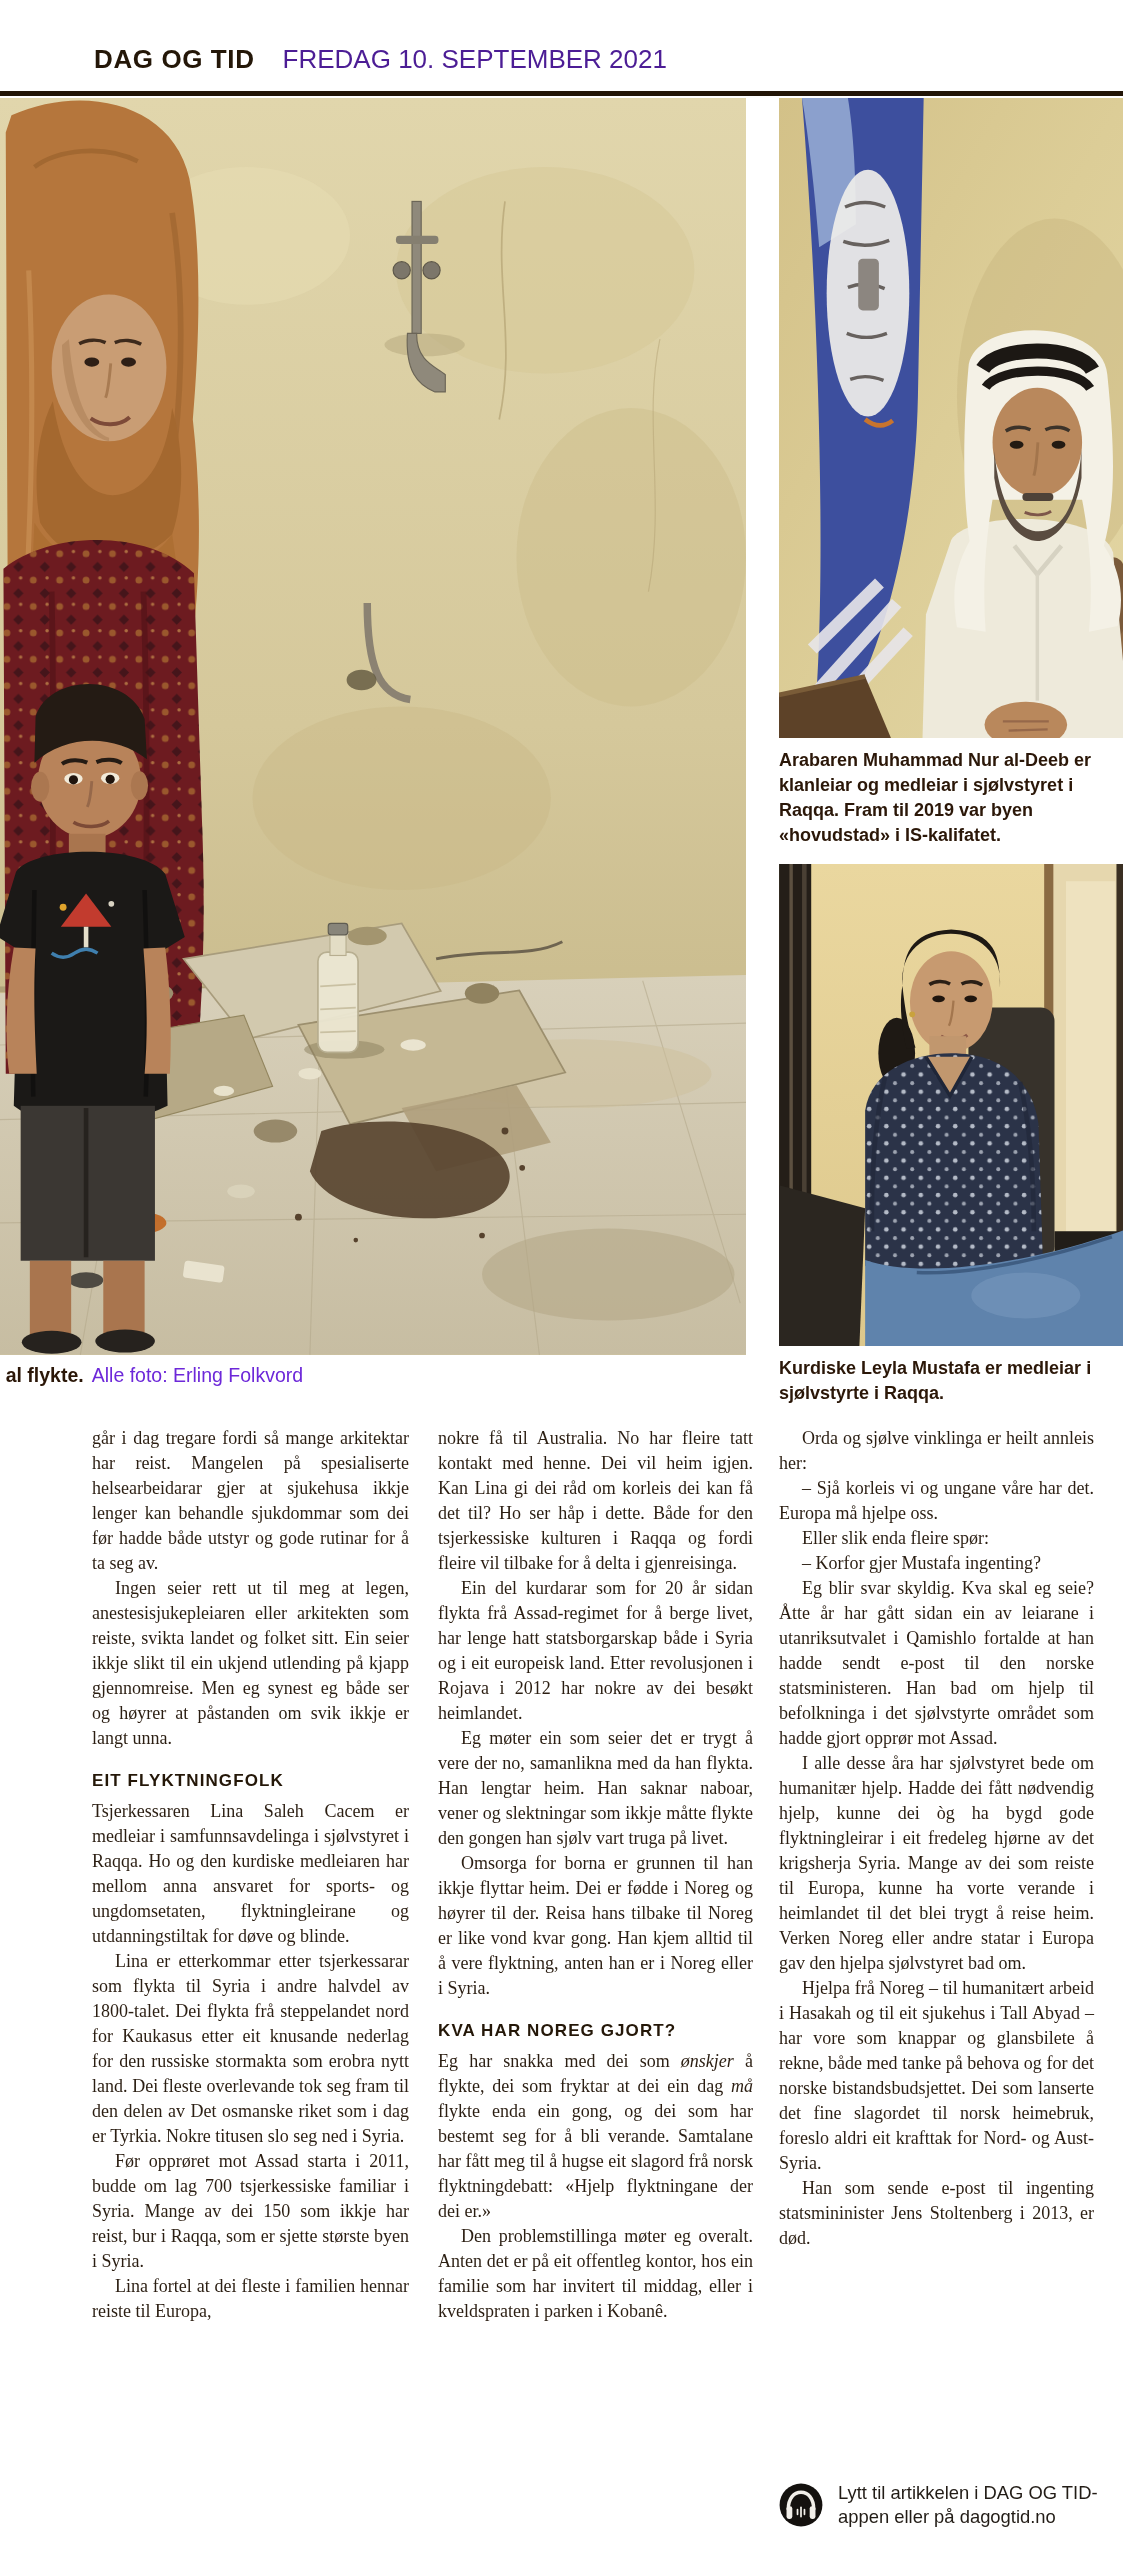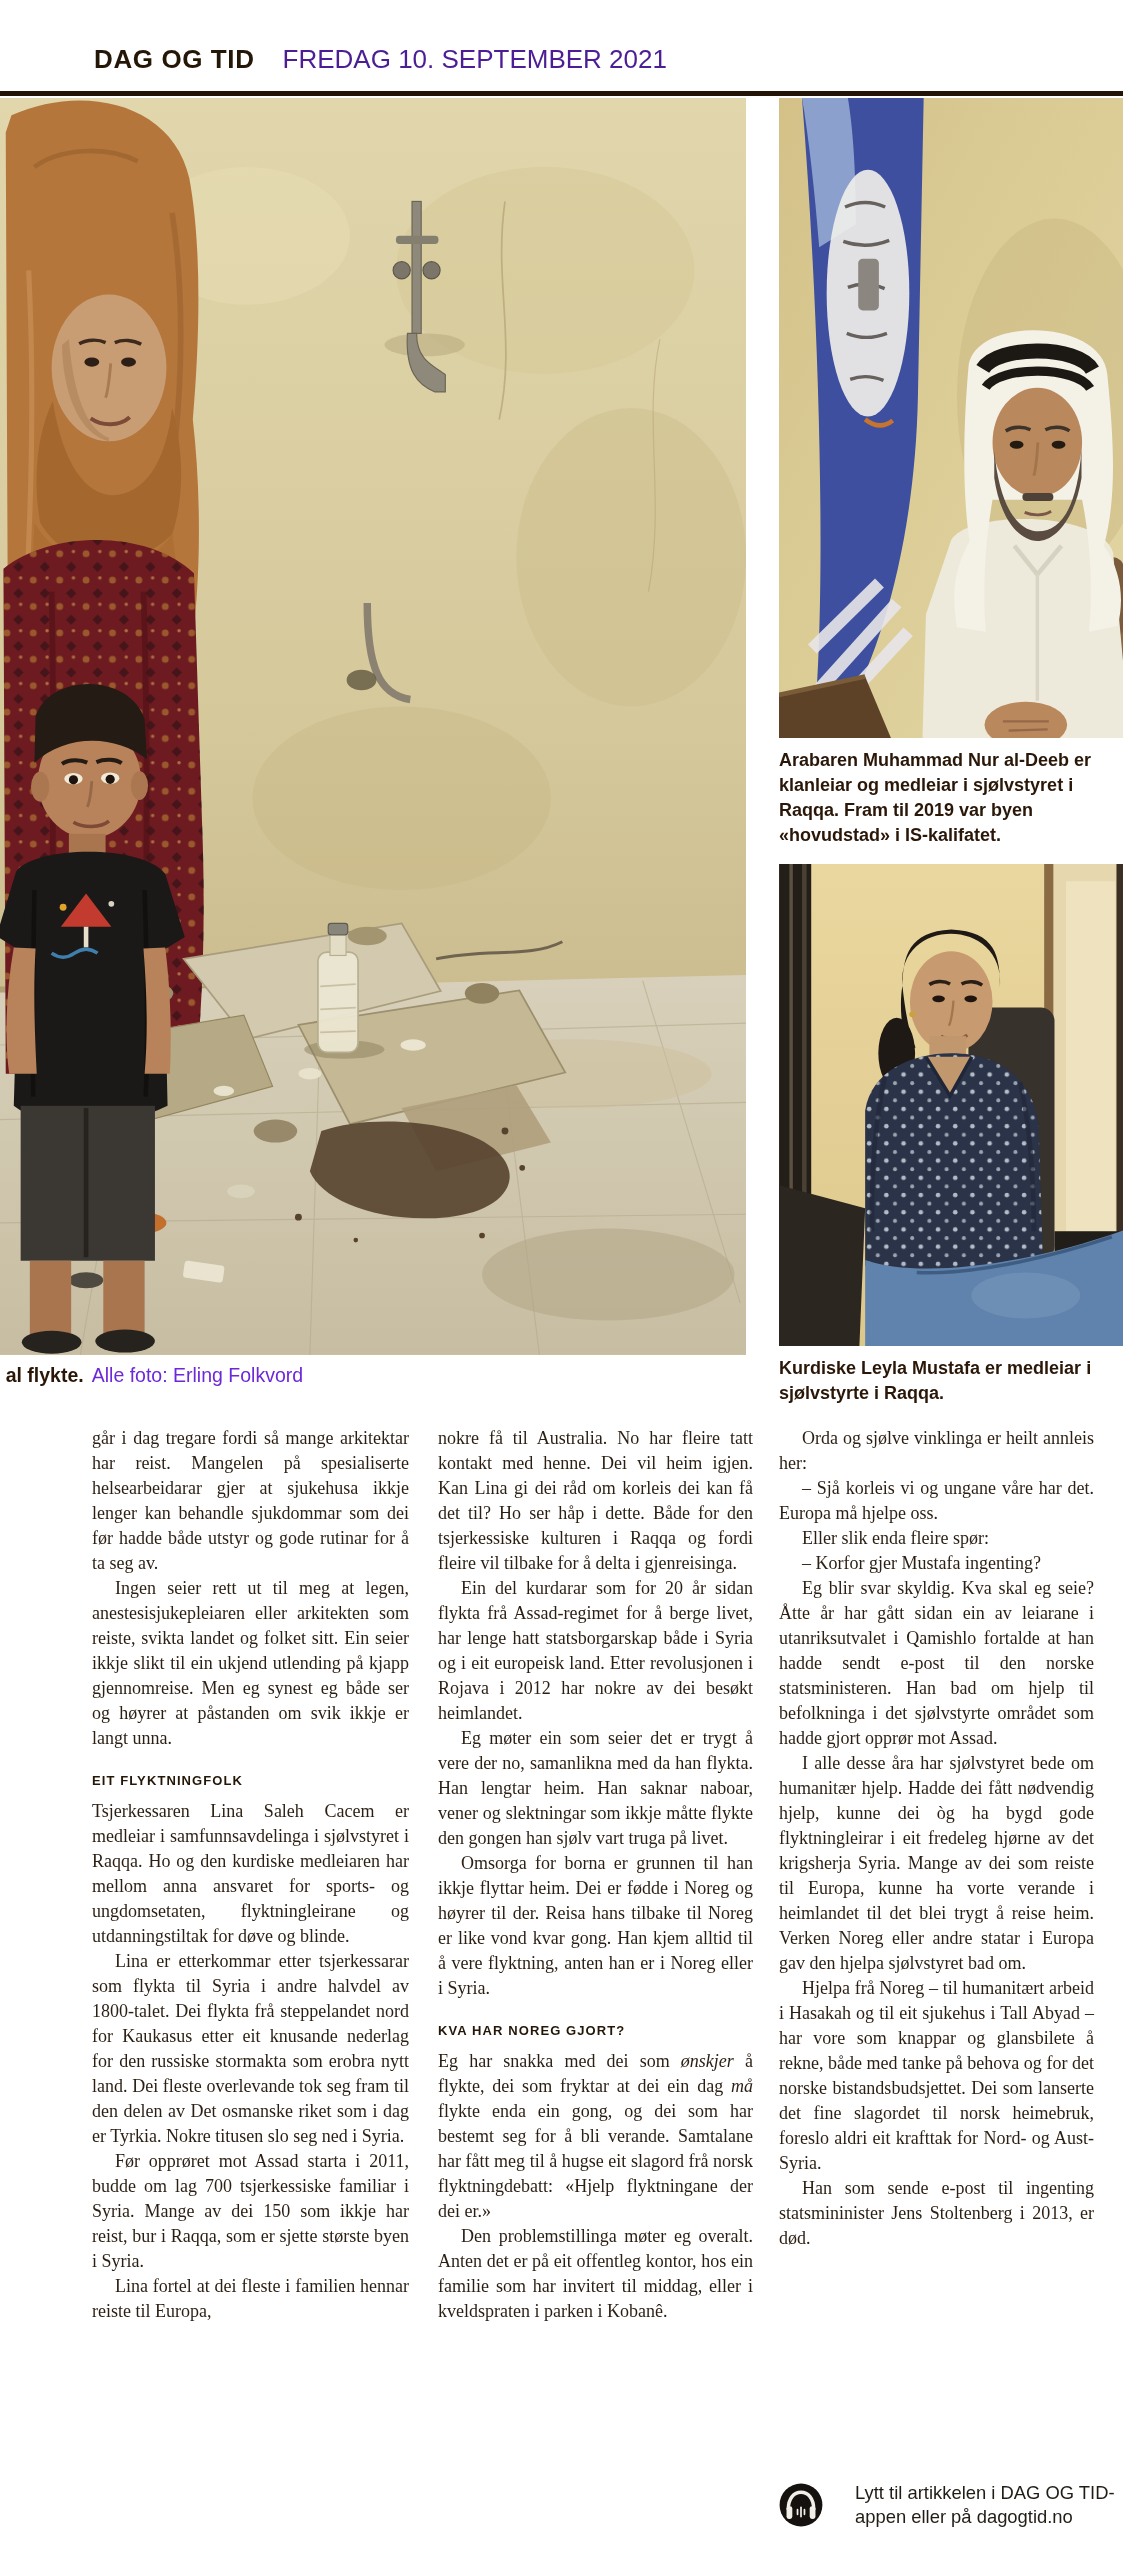--- a/index.html
+++ b/index.html
@@ -30,25 +30,25 @@
   #caption-main .cap-rest{font-weight:normal;color:#6d28d9;margin-left:8px;}
   
   .col{position:absolute;top:1426px;text-align:justify;font-size:18px;line-height:25px;
        hyphens:auto;-webkit-hyphens:auto;}
   #col1{left:92px;width:317px;}
   #col2{left:438px;width:315px;}
   #col3{left:779px;width:315px;}
   .col p{margin:0;}
   .col p.ind{text-indent:23px;}
   .col h3{
-    font-family:"Liberation Sans","DejaVu Sans",sans-serif;font-size:13px;font-weight:bold;
+    font-family:"Liberation Sans","DejaVu Sans",sans-serif;font-size:17px;font-weight:bold;
     letter-spacing:1.1px;color:#241708;margin:17px 0 6.3px 0;line-height:25px;
   }
   
-  #audio-promo{position:absolute;left:779px;top:2481px;display:flex;align-items:center;gap:17px;}
+  #audio-promo{position:absolute;left:779px;top:2481px;display:flex;align-items:center;}
   #audio-promo .icon-wrap{width:44px;height:44px;flex:0 0 auto;}
   #audio-promo .promo-text{
     margin-left:15px;font-family:"Liberation Sans","DejaVu Sans",sans-serif;
     font-size:18.4px;line-height:23.5px;color:#221c16;white-space:nowrap;
   }
 </style>
 </head>
 <body>
 
 <div id="page">

